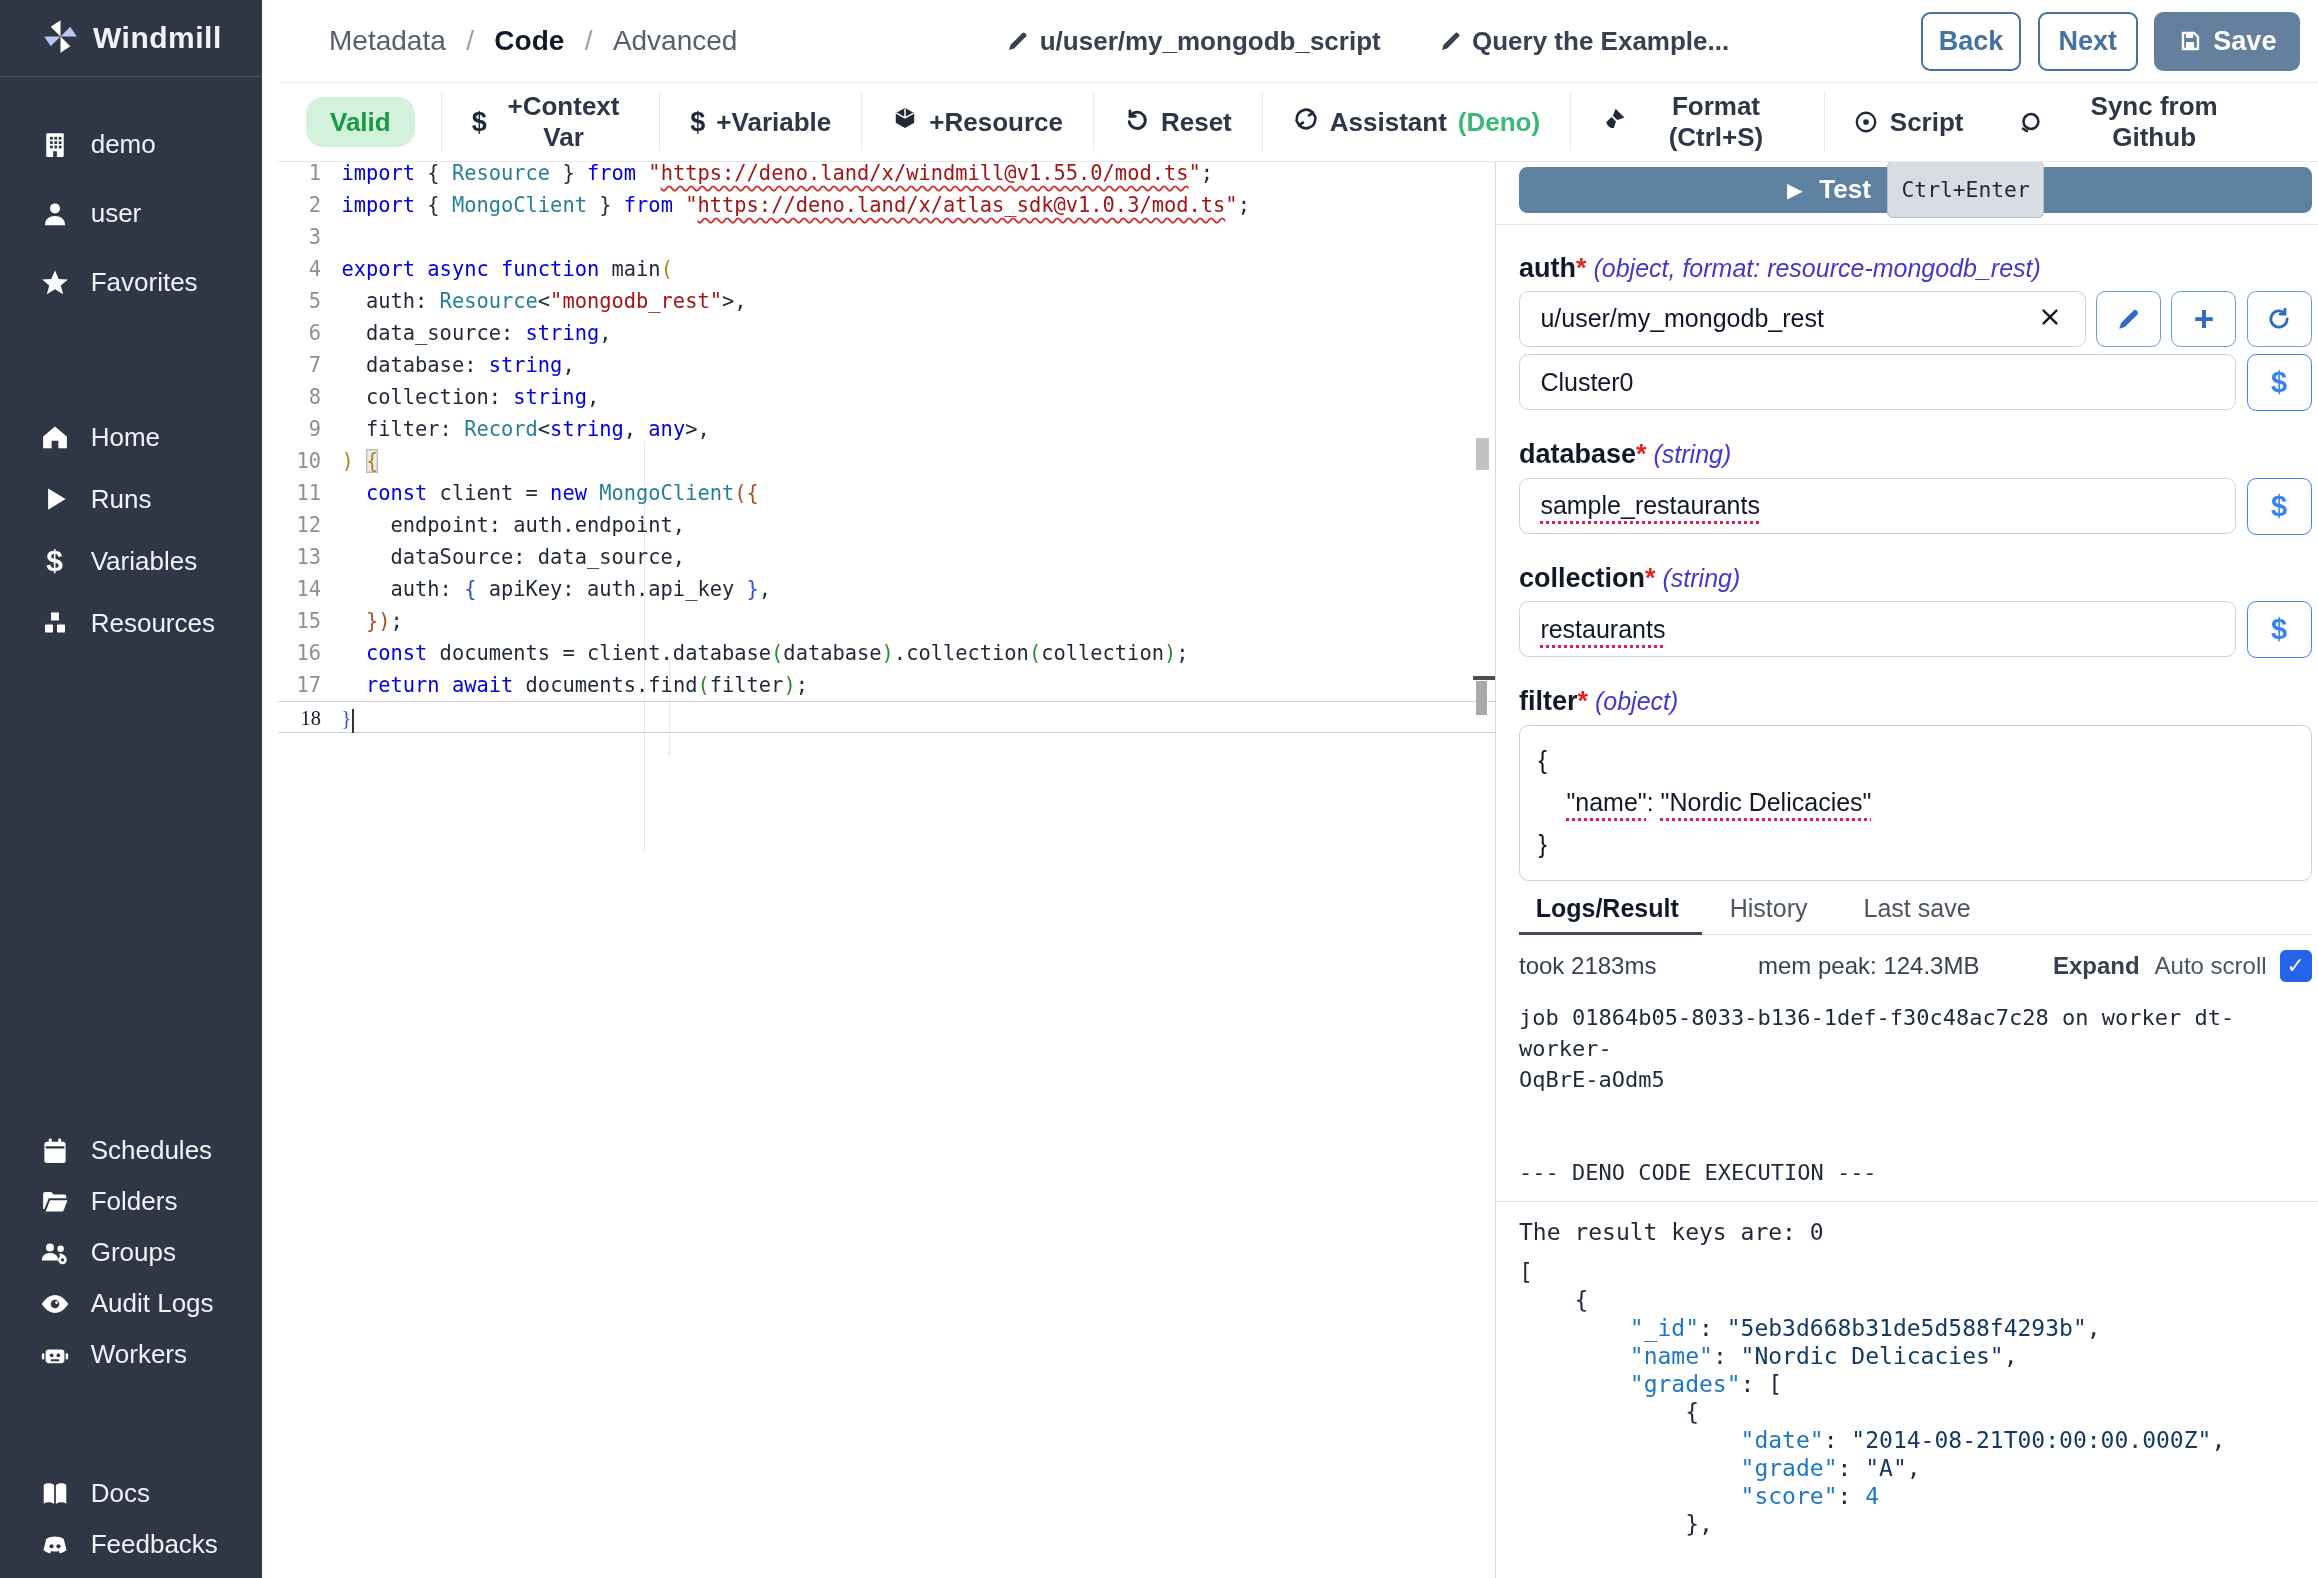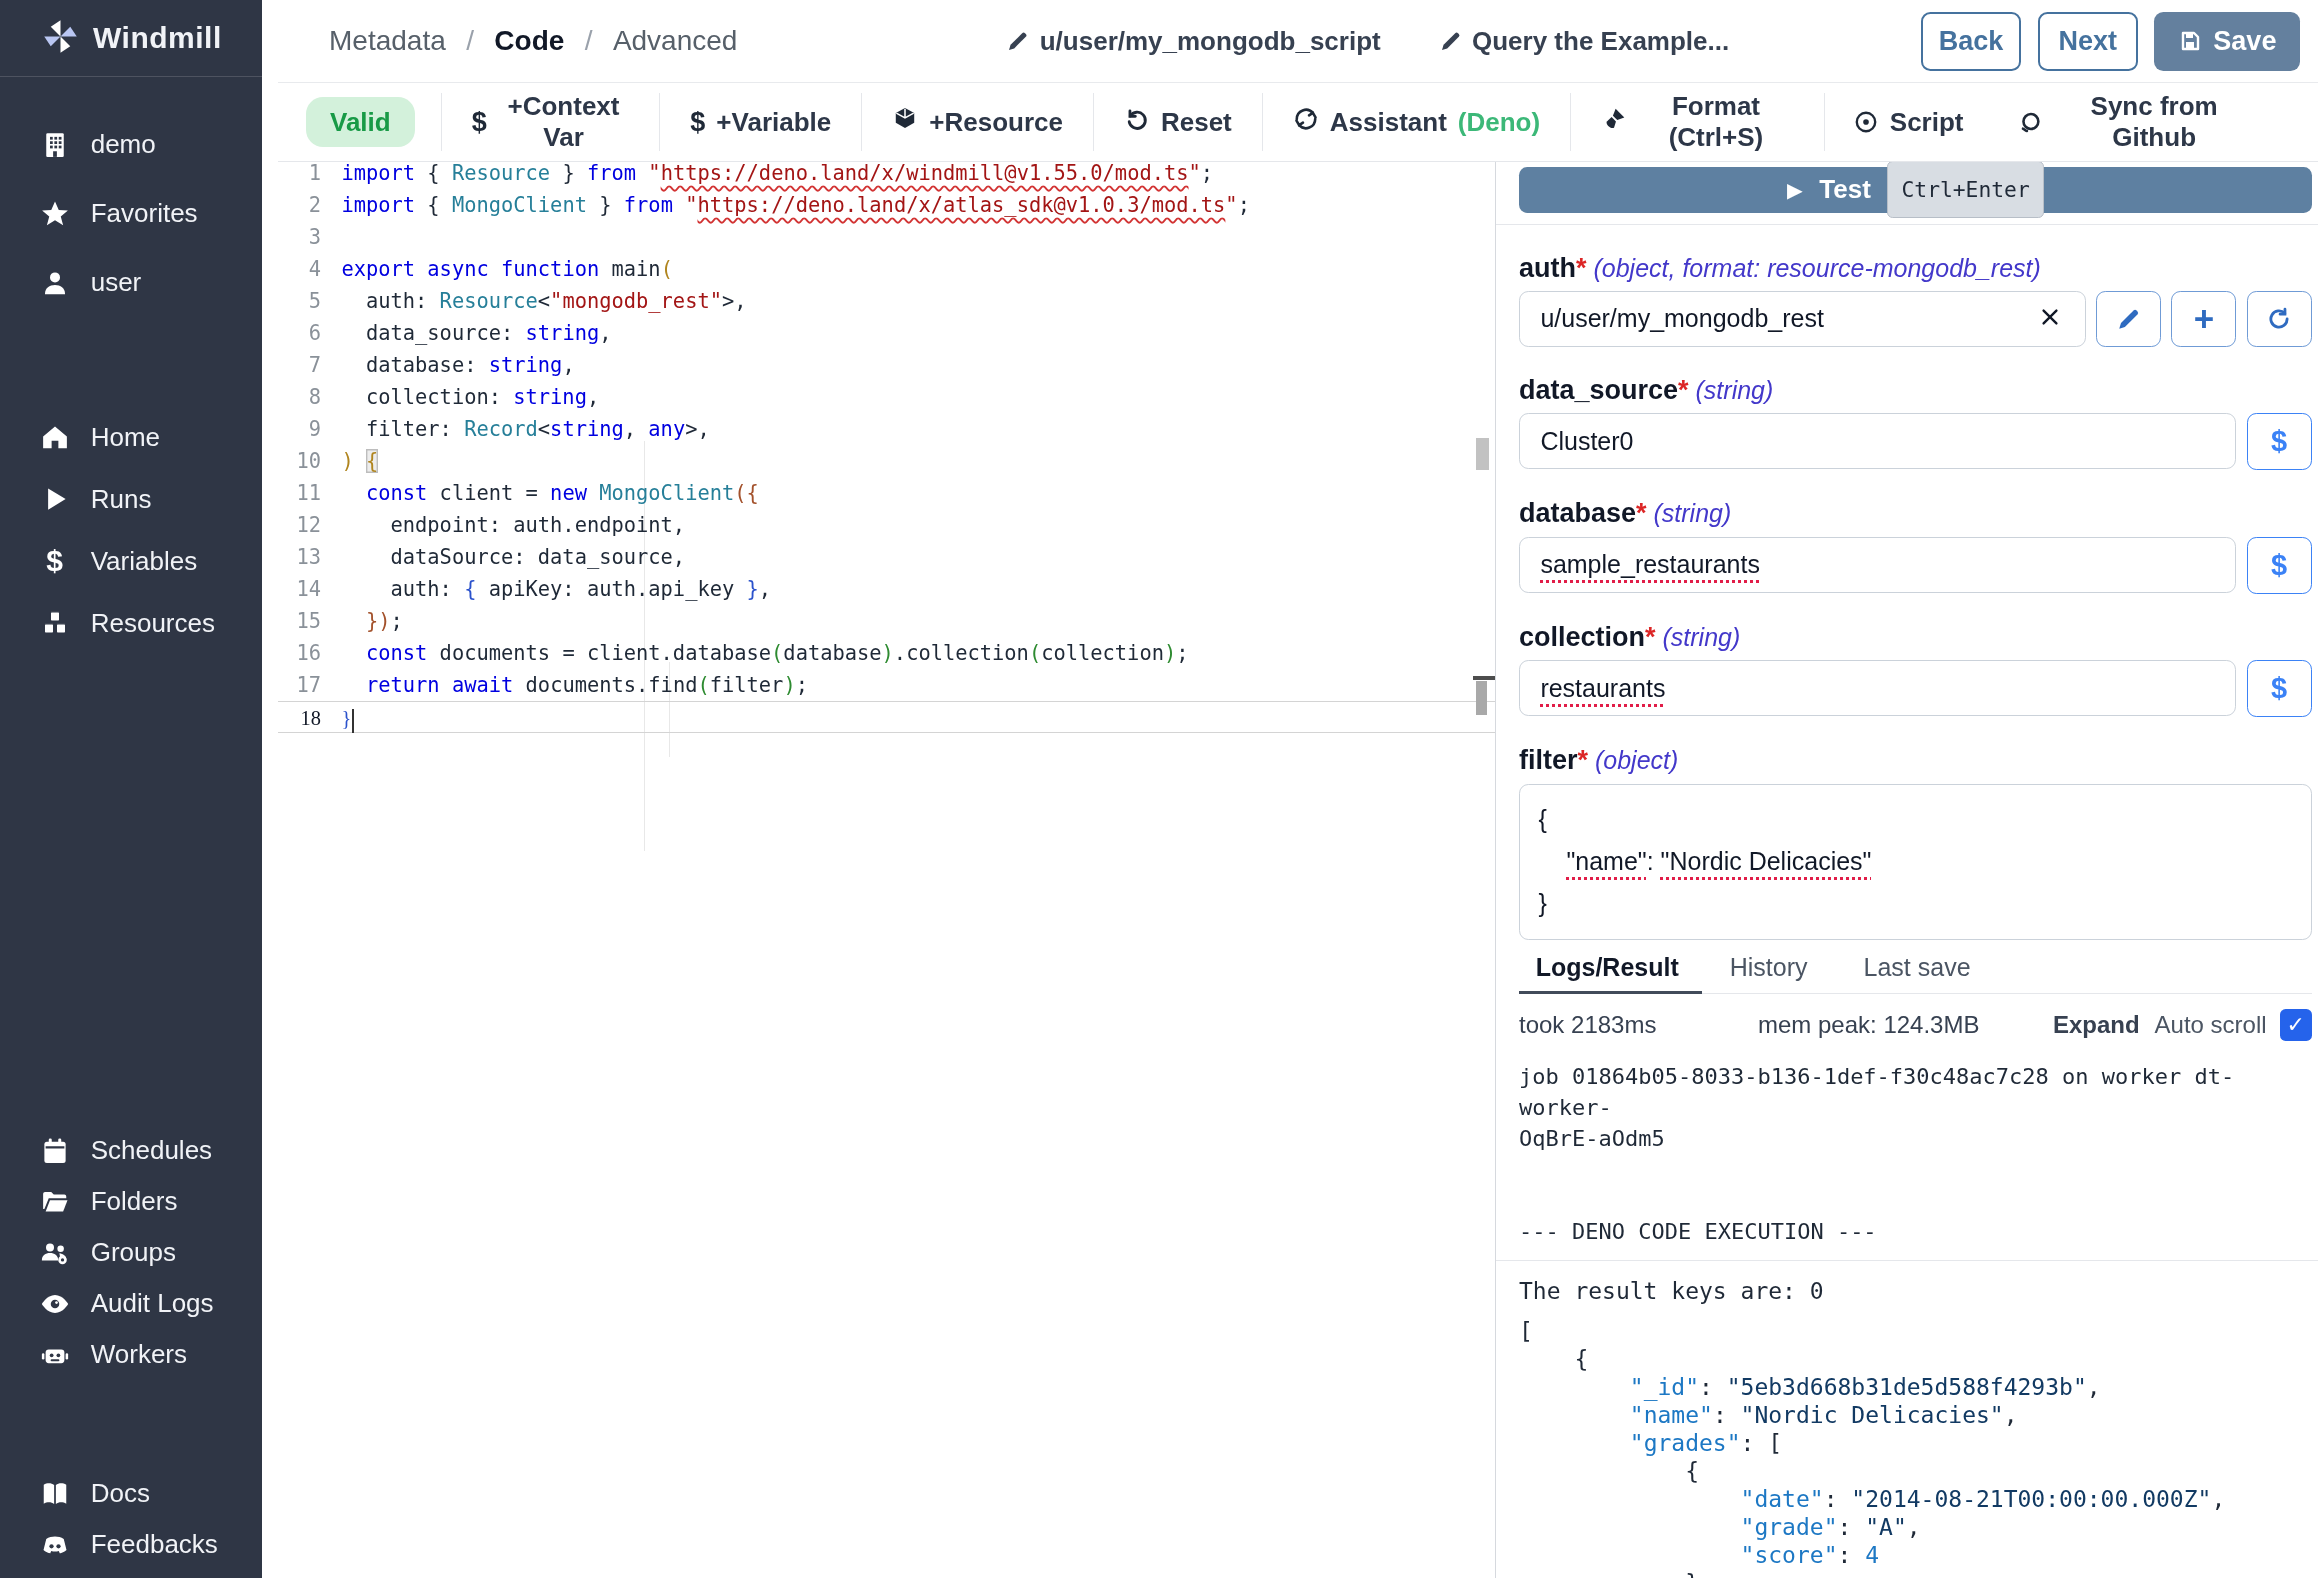--- a/index.html
+++ b/index.html
@@ -176,33 +176,33 @@
                 <rect x="15" y="12.5" width="2.2" height="2.2"></rect>
                 <rect x="10.5" y="17" width="3" height="4.5"></rect>
               </g>
             </svg>
           </span>
           <span>demo</span>
         </div>
         <div class="side-item">
           <span class="ic">
             <svg viewBox="0 0 24 24" fill="#fff">
-              <polygon points="12,2 15,8.8 22.3,9.2 16.6,13.9 18.5,21 12,17 5.5,21 7.4,13.9 1.7,9.2 9,8.8"></polygon>
-            </svg>
-          </span>
-          <span>Favorites</span>
-        </div>
-        <div class="side-item">
-          <span class="ic">
-            <svg viewBox="0 0 24 24" fill="#fff">
               <circle cx="12" cy="7.5" r="4"></circle>
               <path d="M4 20.5c0-4.5 3.6-7 8-7s8 2.5 8 7v.5H4z"></path>
             </svg>
           </span>
           <span>user</span>
+        </div>
+        <div class="side-item">
+          <span class="ic">
+            <svg viewBox="0 0 24 24" fill="#fff">
+              <polygon points="12,2 15,8.8 22.3,9.2 16.6,13.9 18.5,21 12,17 5.5,21 7.4,13.9 1.7,9.2 9,8.8"></polygon>
+            </svg>
+          </span>
+          <span>Favorites</span>
         </div>
       </div>
     <div class="grp-main" id="grp-main">
         <div class="side-item">
           <span class="ic">
             <svg viewBox="0 0 24 24" fill="#fff">
               <path d="M2.5 11.5 12 3.5l9.5 8V21h-6.8v-6h-5.4v6H2.5z"></path>
             </svg>
           </span>
           <span>Home</span>
@@ -465,23 +465,20 @@
         </button>
         <button class="sq-btn" style="font-size:35px; font-weight:bold; color:#2f6bc0;">+</button>
         <button class="sq-btn">
           <svg viewBox="0 0 24 24" fill="none" stroke="#2f6bc0" stroke-width="2.6" stroke-linecap="round">
             <path d="M19.5 12a7.5 7.5 0 1 1-2.2-5.3"></path>
             <polyline points="17.5,3 17.5,7.5 13,7.5" fill="none"></polyline>
           </svg>
         </button>
       </div>
 
-      <div class="f-label">
-        <span class="nm">data_source</span><span class="req">*</span><span class="ty"> (string)</span>
-      </div>
       <div class="f-row">
         <div class="f-input">
           <span class="val">Cluster0</span>
         </div>
         <button class="dollar-btn">$</button>
       </div>
 
       <div class="f-label">
         <span class="nm">database</span><span class="req">*</span><span class="ty"> (string)</span>
       </div>

